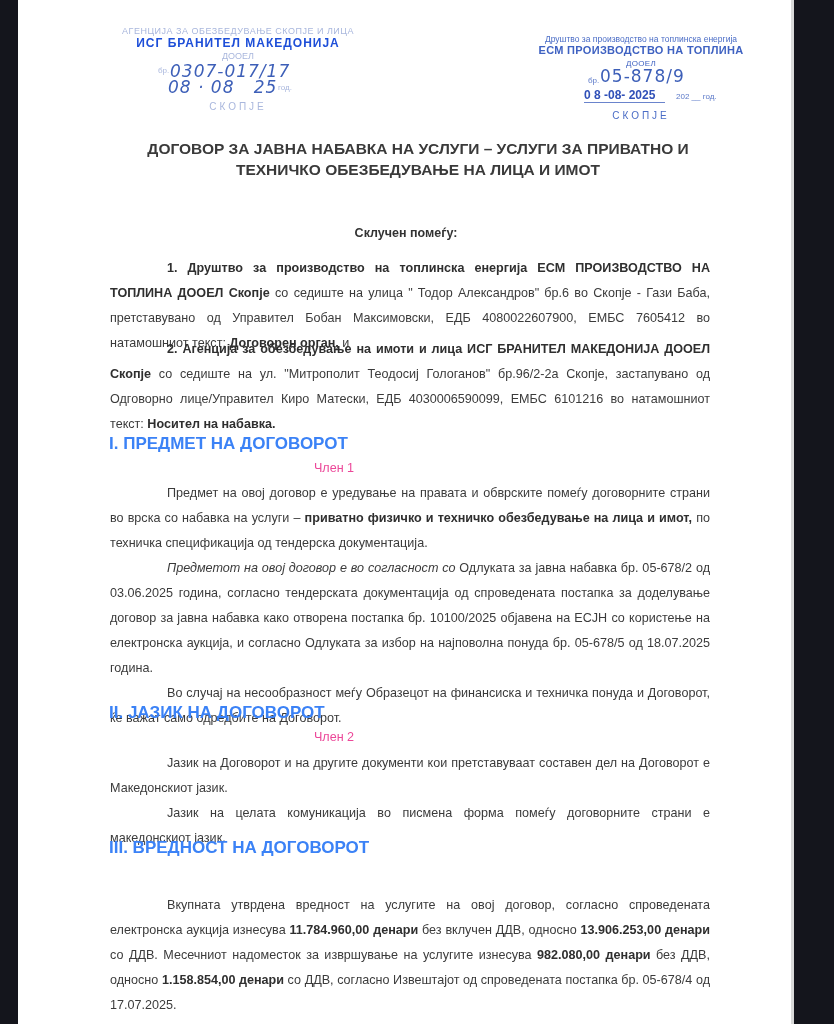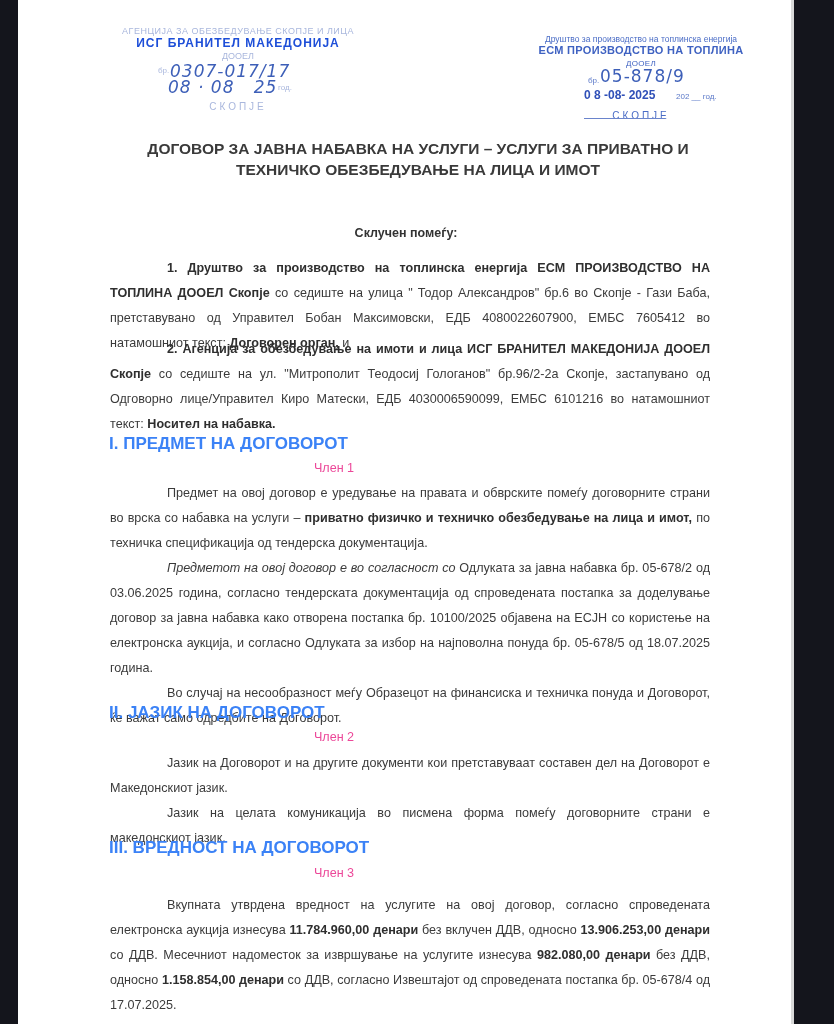--- a/index.html
+++ b/index.html
@@ -27,21 +27,21 @@
     .stamp-left .god { position: absolute; left: 160px; top: 22px; font-size: 8px; color: #a9b7dd; }
     .stamp-left .city { font-size: 10px; letter-spacing: 3px; color: #a9b7dd; }
 
     .stamp-right { left: 508px; top: 34px; width: 230px; }
     .stamp-right .l1 { font-size: 8.5px; color: #4a6cc6; }
     .stamp-right .l2 { font-size: 11px; font-weight: bold; color: #3f62c2; letter-spacing: 0.3px; }
     .stamp-right .l2 small { font-weight: normal; font-size: 8px; }
     .stamp-right .num { position: relative; height: 40px; }
     .stamp-right .br { position: absolute; left: 62px; top: 8px; font-size: 8px; }
     .stamp-right .hand1 { position: absolute; left: 74px; top: -2px; font-size: 17px; font-style: normal; letter-spacing: 1px; }
-    .stamp-right .date { position: absolute; left: 58px; top: 20px; font-size: 12px; font-weight: bold; color: #3050b8; border-bottom: 1px solid #6a84cc; padding: 0 10px 16px 0; }
+    .stamp-right .date { position: absolute; left: 58px; top: 20px; font-size: 12px; font-weight: bold; color: #3050b8; border-bottom: 1px solid #6a84cc; padding: 0 10px 0 0; }
     .stamp-right .god { position: absolute; left: 150px; top: 24px; font-size: 8px; }
     .stamp-right .city { font-size: 10px; letter-spacing: 3px; color: #4a6cc6; margin-top: 2px; }
 
     .title {
       position: absolute; left: 100px; top: 138px; width: 600px;
       text-align: center; font-weight: bold; font-size: 15.5px; line-height: 21px; color: #3a3a3a;
     }
     .intro {
       position: absolute; left: 0; top: 226px; width: 776px;
       text-align: center; font-weight: bold; font-size: 12.5px; color: #333;
@@ -115,18 +115,17 @@
   </div>
 
   <div class="heading" style="top:703px;">II. ЈАЗИК НА ДОГОВОРОТ</div>
   <div class="article" style="top:730px;">Член 2</div>
   <div class="text" style="top:751px;">
     <p><span class="ind"></span><span>Јазик на Договорот и на другите документи кои претставуваат составен дел на Договорот е Македонскиот јазик.</span></p>
     <p><span class="ind"></span><span>Јазик на целата комуникација во писмена форма помеѓу договорните страни е македонскиот јазик.</span></p>
   </div>
 
   <div class="heading" style="top:838px;">III. ВРЕДНОСТ НА ДОГОВОРОТ</div>
-  <div class="article" style="top:866px;">Член 3</div>
   <div class="text" style="top:893px;">
     <p><span class="ind"></span><span>Вкупната утврдена вредност на услугите на овој договор, согласно спроведената електронска аукција изнесува </span><b>11.784.960,00 денари</b><span> без вклучен ДДВ, односно </span><b>13.906.253,00 денари</b><span> со ДДВ. Месечниот надоместок за извршување на услугите изнесува </span><b>982.080,00 денари</b><span> без ДДВ, односно </span><b>1.158.854,00 денари</b><span> со ДДВ, согласно Извештајот од спроведената постапка бр. 05-678/4 од 17.07.2025.</span></p>
   </div>
 
 </div>
 
 </body></html>

